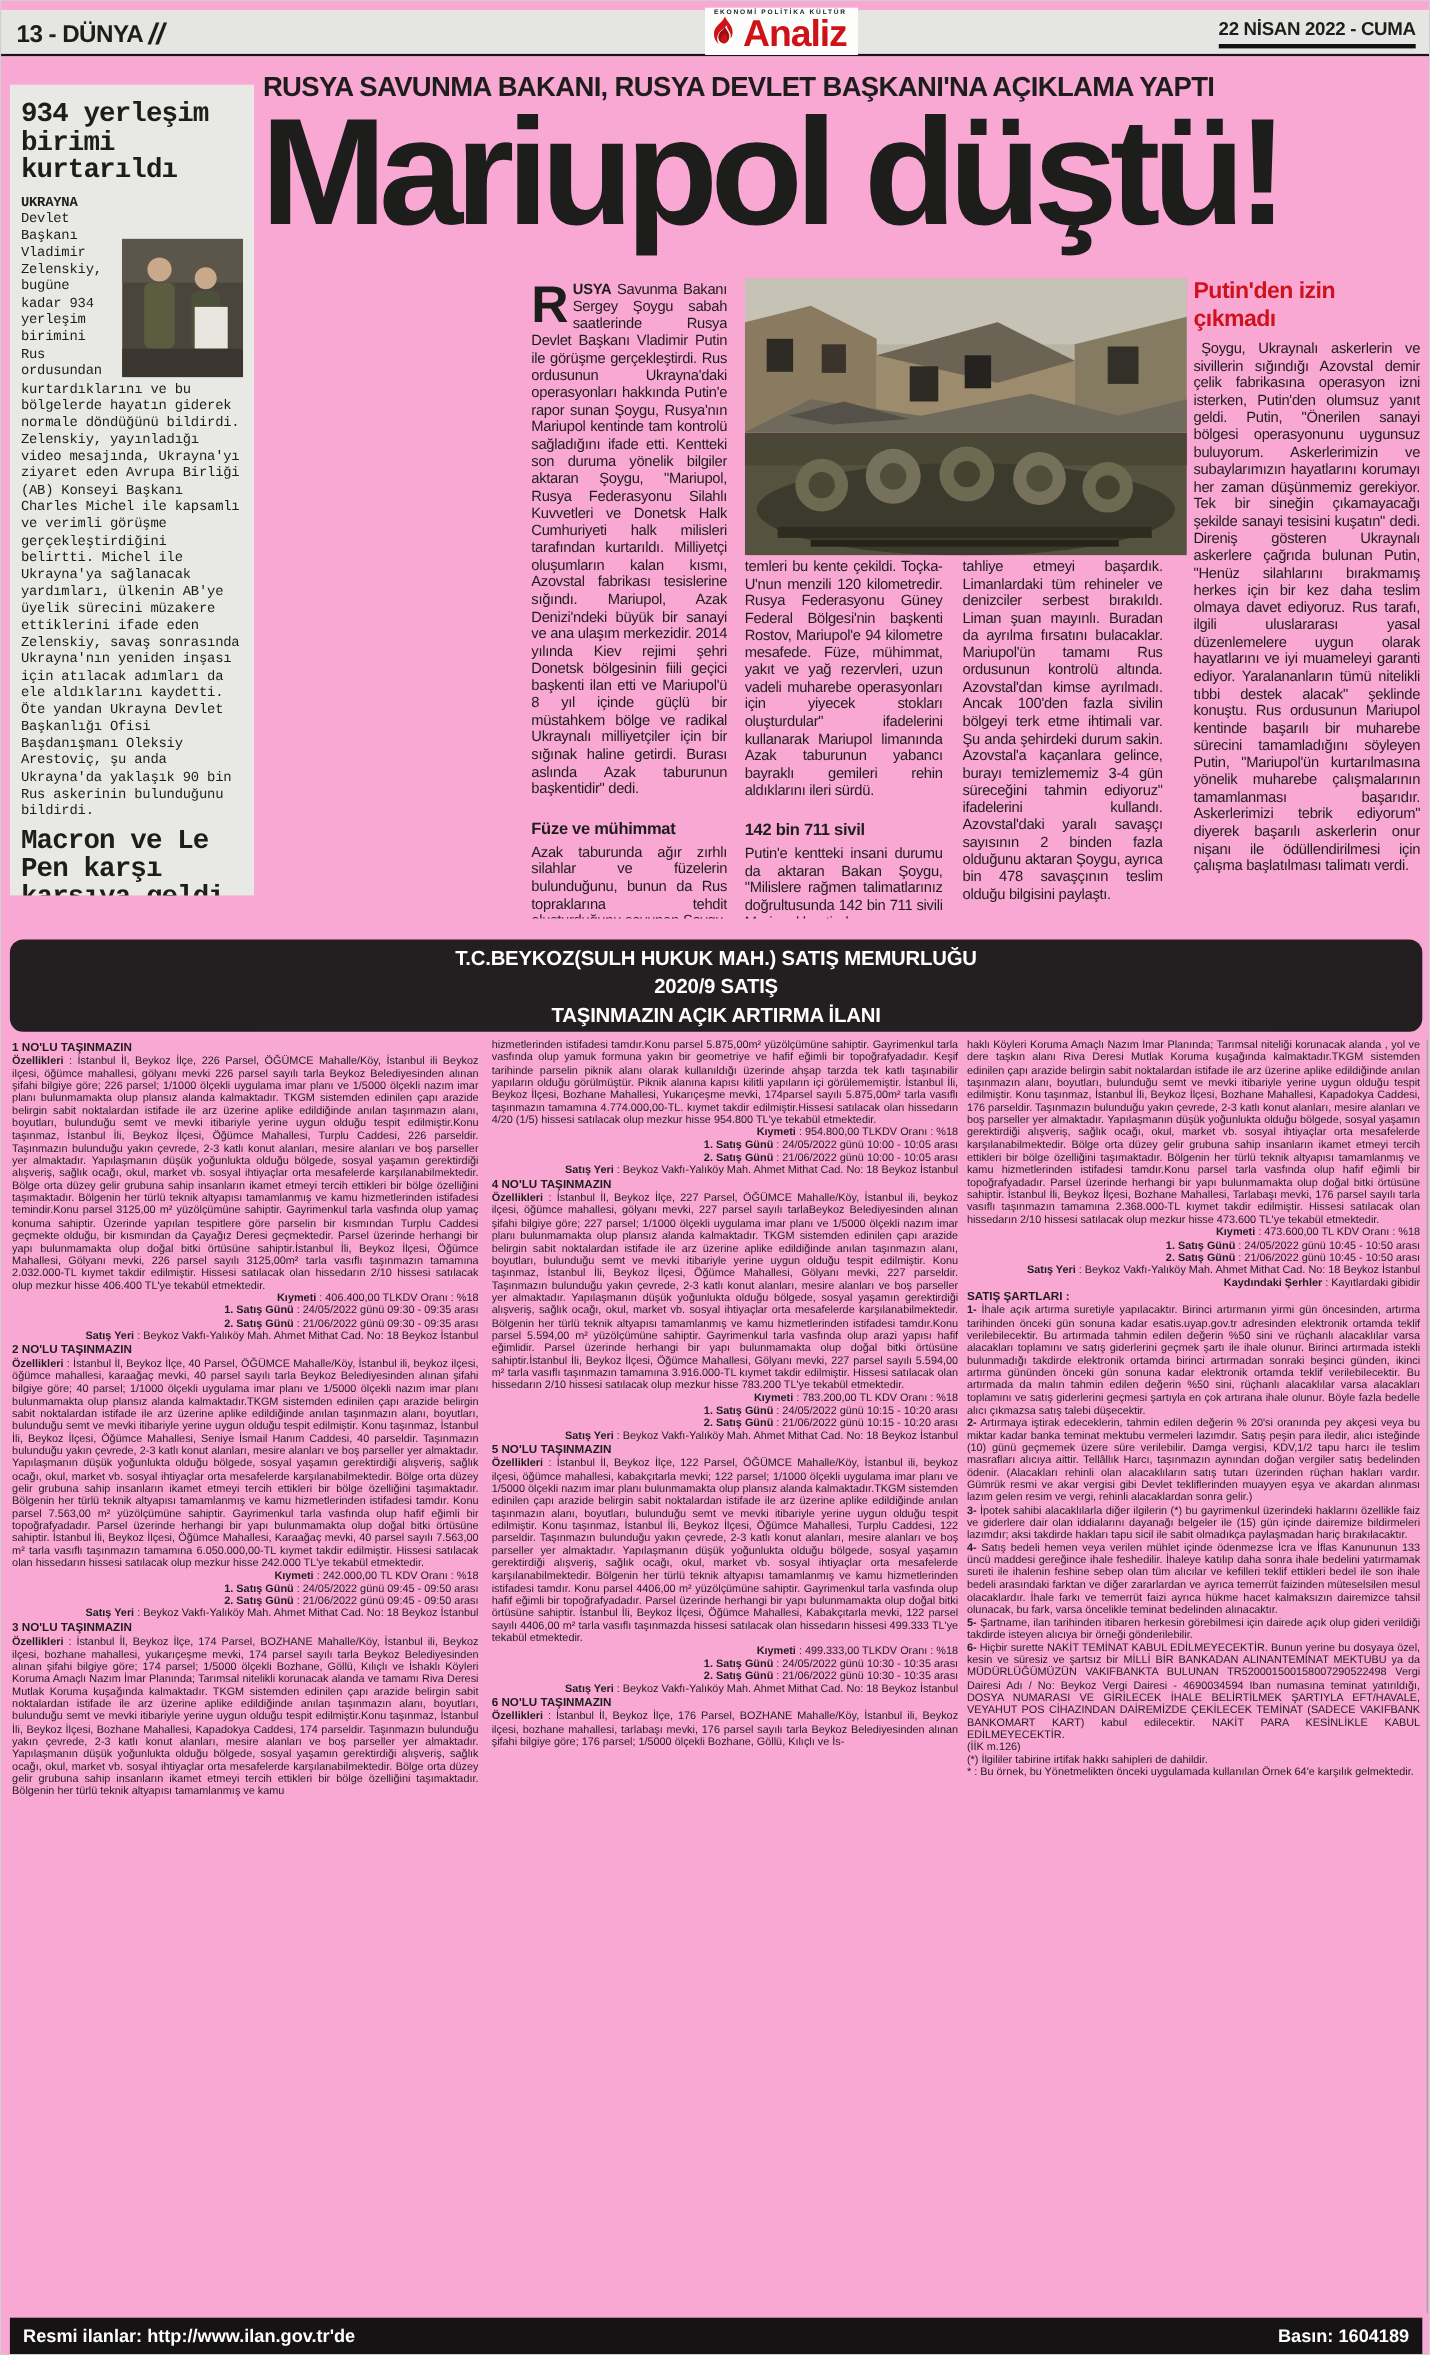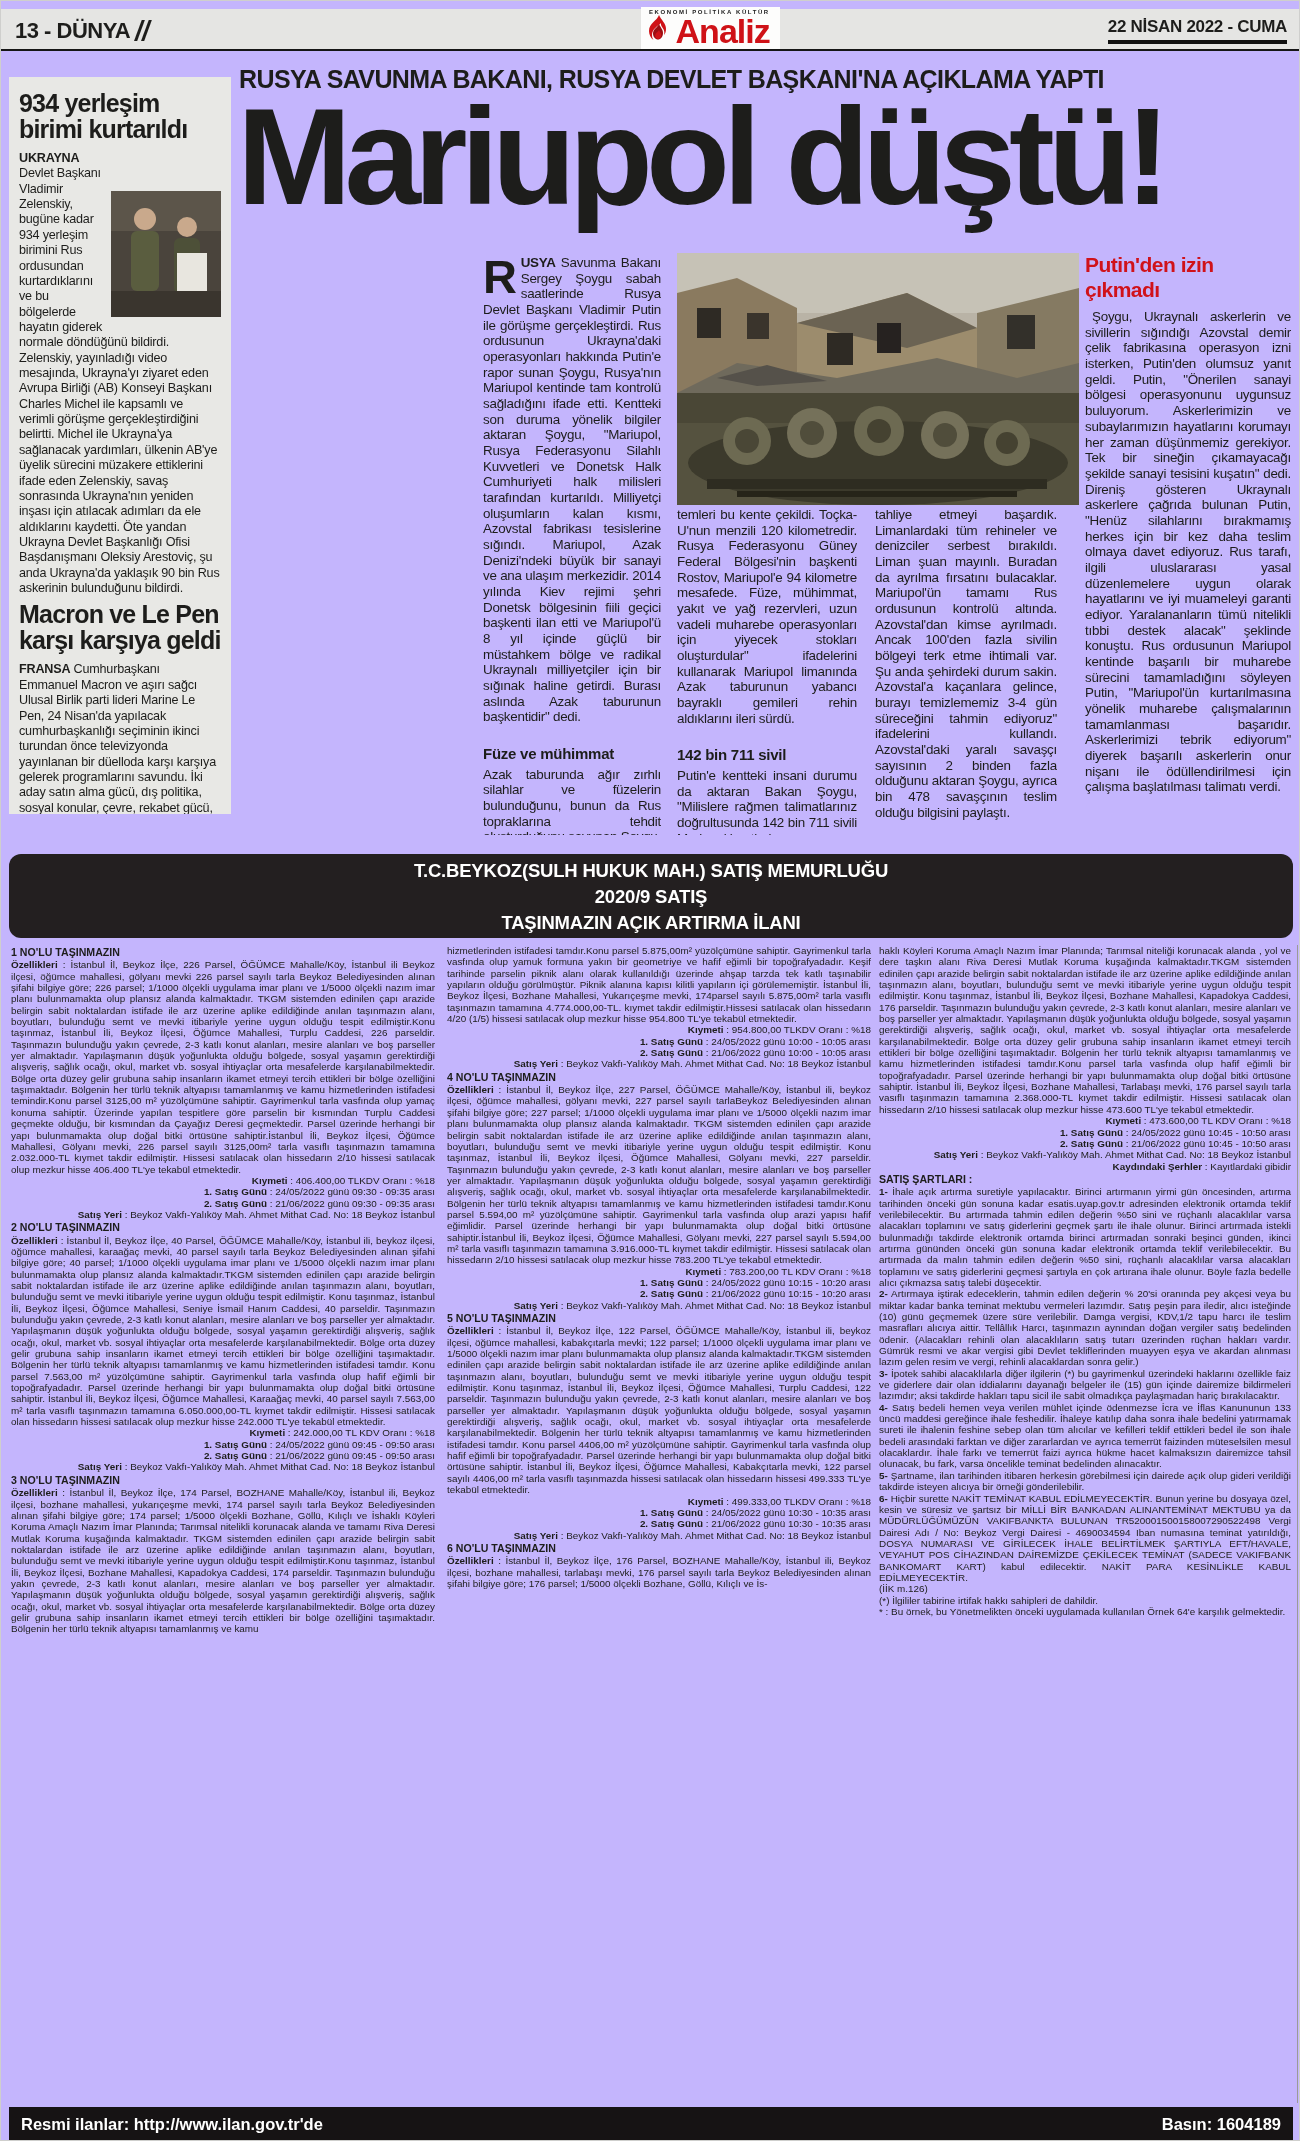--- a/index.html
+++ b/index.html
@@ -1,30 +1,30 @@
 <!DOCTYPE html>
 <html><head>
 <meta charset="utf-8">
 <style>
   html,body{margin:0;padding:0;}
   body{width:1300px;height:2141px;position:relative;background:#efefed;font-family:"Liberation Sans",sans-serif;color:#1d1d1b;}
-  .page{position:absolute;left:0;top:0;width:1300px;height:2141px;background:#c4b5fd;overflow:hidden;border:1px solid #cfcfcd;box-sizing:border-box;}
+  .page{position:absolute;left:0;top:0;width:1300px;height:2141px;background:#f9a8d4;overflow:hidden;border:1px solid #cfcfcd;box-sizing:border-box;}
 
   
   .masthead{position:absolute;left:0;top:8px;width:1300px;height:40px;background:#e5e5e3;border-bottom:2px solid #161616;}
   .pageno{position:absolute;left:14px;top:7px;font-size:22px;font-weight:bold;letter-spacing:-0.5px;}
   .slashes{font-style:italic;font-weight:900;font-size:27px;vertical-align:-2px;}
   .logo{position:absolute;left:640px;top:-2px;background:#fdfdfc;padding:2px 10px 2px 8px;text-align:center;}
   .logo .tagline{display:block;font-size:6px;letter-spacing:1.6px;font-weight:bold;color:#222;}
   .logo .word{font-size:34px;font-weight:900;color:#cf1217;letter-spacing:-1px;line-height:0.95;display:inline-block;vertical-align:middle;}
   .flame{display:inline-block;vertical-align:middle;margin-right:2px;}
   .dateline{position:absolute;right:14px;top:8px;font-weight:bold;font-size:17px;border-bottom:4px solid #111;padding-bottom:3px;letter-spacing:-0.3px;}
 
   
-  .rail{position:absolute;left:8px;top:76px;width:222px;height:737px;background:#e8e8e5;padding:8px 10px;box-sizing:border-box;overflow:hidden;}
+  .rail{position:absolute;left:8px;top:76px;width:222px;height:737px;background:#e8e8e5;padding:8px 10px;box-sizing:border-box;overflow:hidden;font-family:Liberation Mono, monospace;}
   .rail h2{font-size:25px;line-height:1.02;margin:6px 0 9px;letter-spacing:-0.8px;font-weight:900;}
   .railbody{font-size:12.6px;line-height:1.22;letter-spacing:-0.2px;}
   .railbody b{font-weight:900;}
   .a1photo{float:right;width:110px;height:126px;margin:40px 0 4px 6px;}
 
   
   .kicker{position:absolute;left:238px;top:64px;width:1050px;font-size:25px;font-weight:900;letter-spacing:-0.6px;}
   .headline{position:absolute;left:236px;top:84px;font-size:119px;font-weight:900;letter-spacing:-6px;white-space:nowrap;transform:scale(1.155,1.16);transform-origin:left top;line-height:1.05;}
   .deck{position:absolute;left:236px;top:254px;width:234px;height:480px;font-size:27px;line-height:1.12;font-weight:700;text-align:right;letter-spacing:-0.8px;overflow:hidden;}
   .artcol{position:absolute;font-size:13.4px;line-height:1.17;text-align:justify;letter-spacing:-0.25px;overflow:hidden;}

